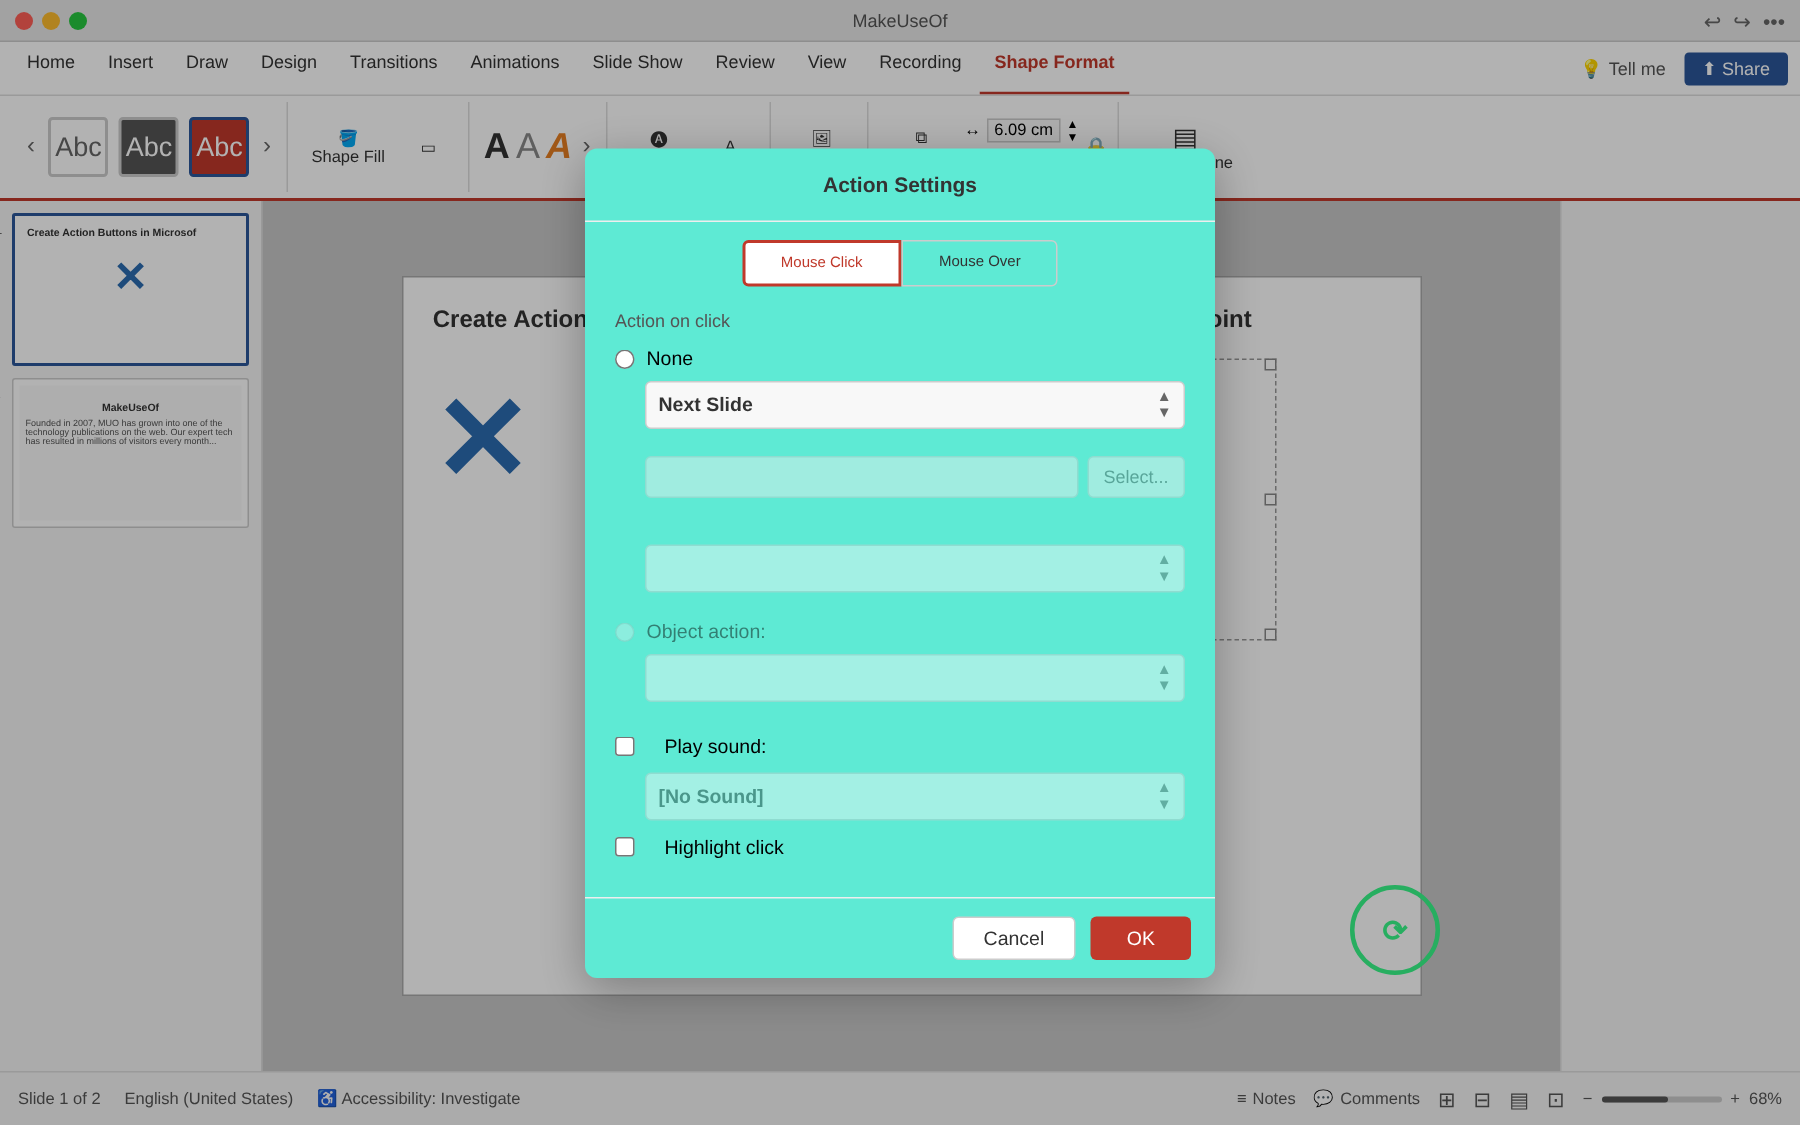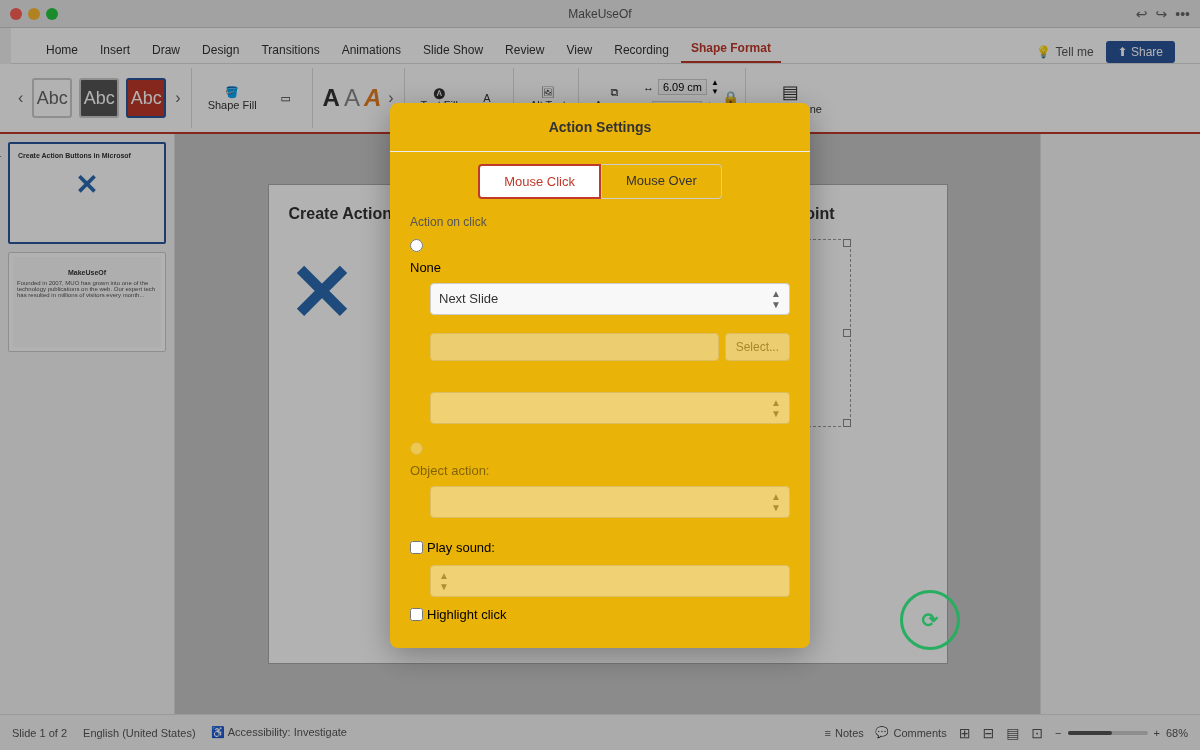--- a/index.html
+++ b/index.html
@@ -22,25 +22,23 @@
     .tl-green { background: #28c840; }
     .title-bar-title { position: absolute; left: 50%; transform: translateX(-50%); font-size: 12px; color: #555; }
     .title-bar-icons { margin-left: auto; display: flex; gap: 8px; }
     .title-bar-icon { font-size: 14px; color: #666; }
 
     
     .ribbon-tabs {
       height: 36px;
       background: #fff;
       display: flex;
-      align-items: flex-end;
-      padding: 0 25px;
+      padding: 0 8px;
       border-bottom: 1px solid #ddd;
       gap: 2px;
-      margin-left: 11px;
     }
     .ribbon-tab {
       padding: 6px 10px;
       font-size: 12px;
       color: #333;
       cursor: pointer;
       border-radius: 3px 3px 0 0;
     }
     .ribbon-tab.active { color: #c0392b; border-bottom: 2px solid #c0392b; font-weight: 600; }
     .ribbon-tab-right { margin-left: auto; display: flex; align-items: center; gap: 12px; }
@@ -226,21 +224,21 @@
     .dialog-overlay {
       position: fixed;
       top: 0; left: 0; right: 0; bottom: 0;
       background: rgba(0,0,0,0.3);
       display: flex;
       align-items: center;
       justify-content: center;
       z-index: 1000;
     }
     .dialog {
-      background: #eab308;
+      background: #5eead4;
       border-radius: 8px;
       width: 420px;
       box-shadow: 0 8px 32px rgba(0,0,0,0.3);
       overflow: hidden;
     }
     .dialog-title {
       text-align: center;
       font-size: 14px;
       font-weight: 600;
       color: #333;
@@ -248,47 +246,48 @@
       border-bottom: 1px solid #eee;
     }
     .dialog-tabs {
       display: flex;
       justify-content: center;
       gap: 0;
       padding: 12px 16px 0;
     }
     .dialog-tab {
       padding: 8px 24px;
-      font-size: 13px;
+      font-size: 10px;
       cursor: pointer;
       border: 1px solid #ccc;
       color: #333;
     }
     .dialog-tab:first-child { border-radius: 4px 0 0 4px; border-right: none; }
     .dialog-tab:last-child { border-radius: 0 4px 4px 0; text-align: right; }
     .dialog-tab.active { 
       background: white; 
       border-color: #c0392b; 
       color: #c0392b;
       border: 2px solid #c0392b;
     }
     .dialog-body { padding: 16px 20px; }
     .section-label { font-size: 12px; color: #555; margin-bottom: 10px; }
     .radio-group { display: flex; flex-direction: column; gap: 8px; margin-bottom: 12px; }
-    .radio-row { display: flex; align-items: flex-start; gap: 8px; font-size: 13px; flex-direction: column; }
+    .radio-row { display: flex; align-items: flex-end; gap: 8px; font-size: 13px; }
     .radio-row input[type="radio"] { accent-color: #c0392b; }
     .select-row { 
       display: flex; 
       align-items: center; 
       background: #f8f8f8;
       border: 1px solid #ccc;
       border-radius: 4px;
       padding: 4px 8px;
       margin-left: 20px;
       margin-bottom: 10px;
+      font-weight: bold;
     }
     .select-value { flex: 1; font-size: 13px; color: #333; }
     .select-arrows { display: flex; flex-direction: column; font-size: 10px; color: #666; }
     .input-with-btn {
       display: flex;
       gap: 6px;
       margin-left: 20px;
       margin-bottom: 23px;
     }
     .input-with-btn .text-input {
@@ -302,21 +301,21 @@
     }
     .select-btn {
       padding: 4px 10px;
       background: #f0f0f0;
       border: 1px solid #ccc;
       border-radius: 4px;
       font-size: 12px;
       cursor: pointer;
       color: #555;
     }
-    .checkbox-row { display: flex; align-items: center; gap: 4px; font-size: 13px; margin-bottom: 10px; }
+    .checkbox-row { display: flex; align-items: center; gap: 20px; font-size: 13px; margin-bottom: 10px; }
     .checkbox-row input[type="checkbox"] { accent-color: #555; }
     .dialog-footer {
       display: flex;
       justify-content: flex-end;
       gap: 10px;
       padding: 12px 16px;
       border-top: 1px solid #eee;
     }
     .btn-cancel {
       padding: 6px 20px;
@@ -613,29 +612,34 @@
           <span class="select-value"></span>
           <span class="select-arrows">▲<br>▼</span>
         </div>
       </div>
 
       <div class="checkbox-row">
         <input type="checkbox" id="cb-sound" style="">
         <label for="cb-sound">Play sound:</label>
       </div>
       <div class="select-row disabled-section" style="margin-left:20px; margin-bottom:10px;">
+        <span class="select-value">[No Sound]</span>
         <span class="select-arrows">▲<br>▼</span>
       </div>
 
       <div class="checkbox-row">
         <input type="checkbox" id="cb-highlight" style="">
         <label for="cb-highlight">Highlight click</label>
       </div>
     </div>
 
+    <div class="dialog-footer">
+      <button class="btn-cancel">Cancel</button>
+      <button class="btn-ok">OK</button>
+    </div>
   </div>
 
   <div style="position:fixed; bottom:80px; right:220px; z-index:999;">
     <div class="logo-watermark">
       <span style="font-size:20px; font-weight:bold; color:#27ae60;">⟳</span>
     </div>
   </div>
 </div>
 
 </body></html>

